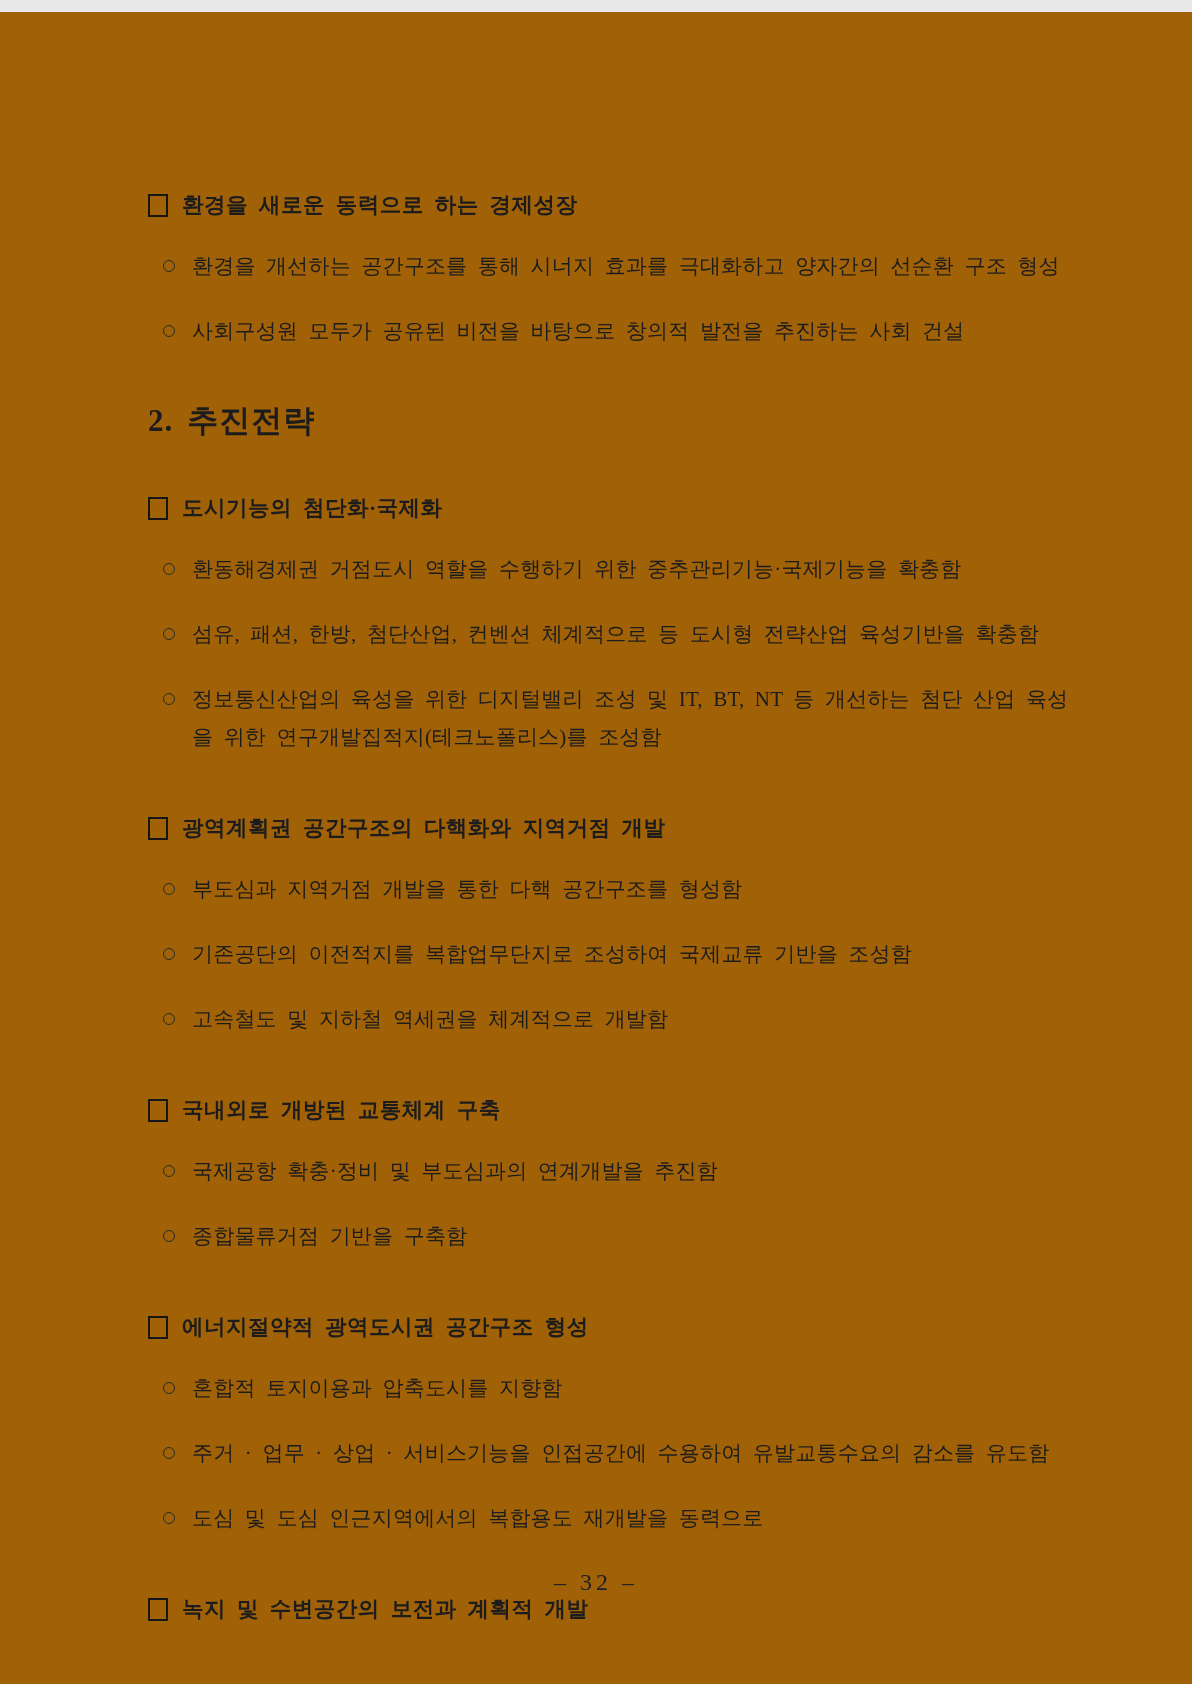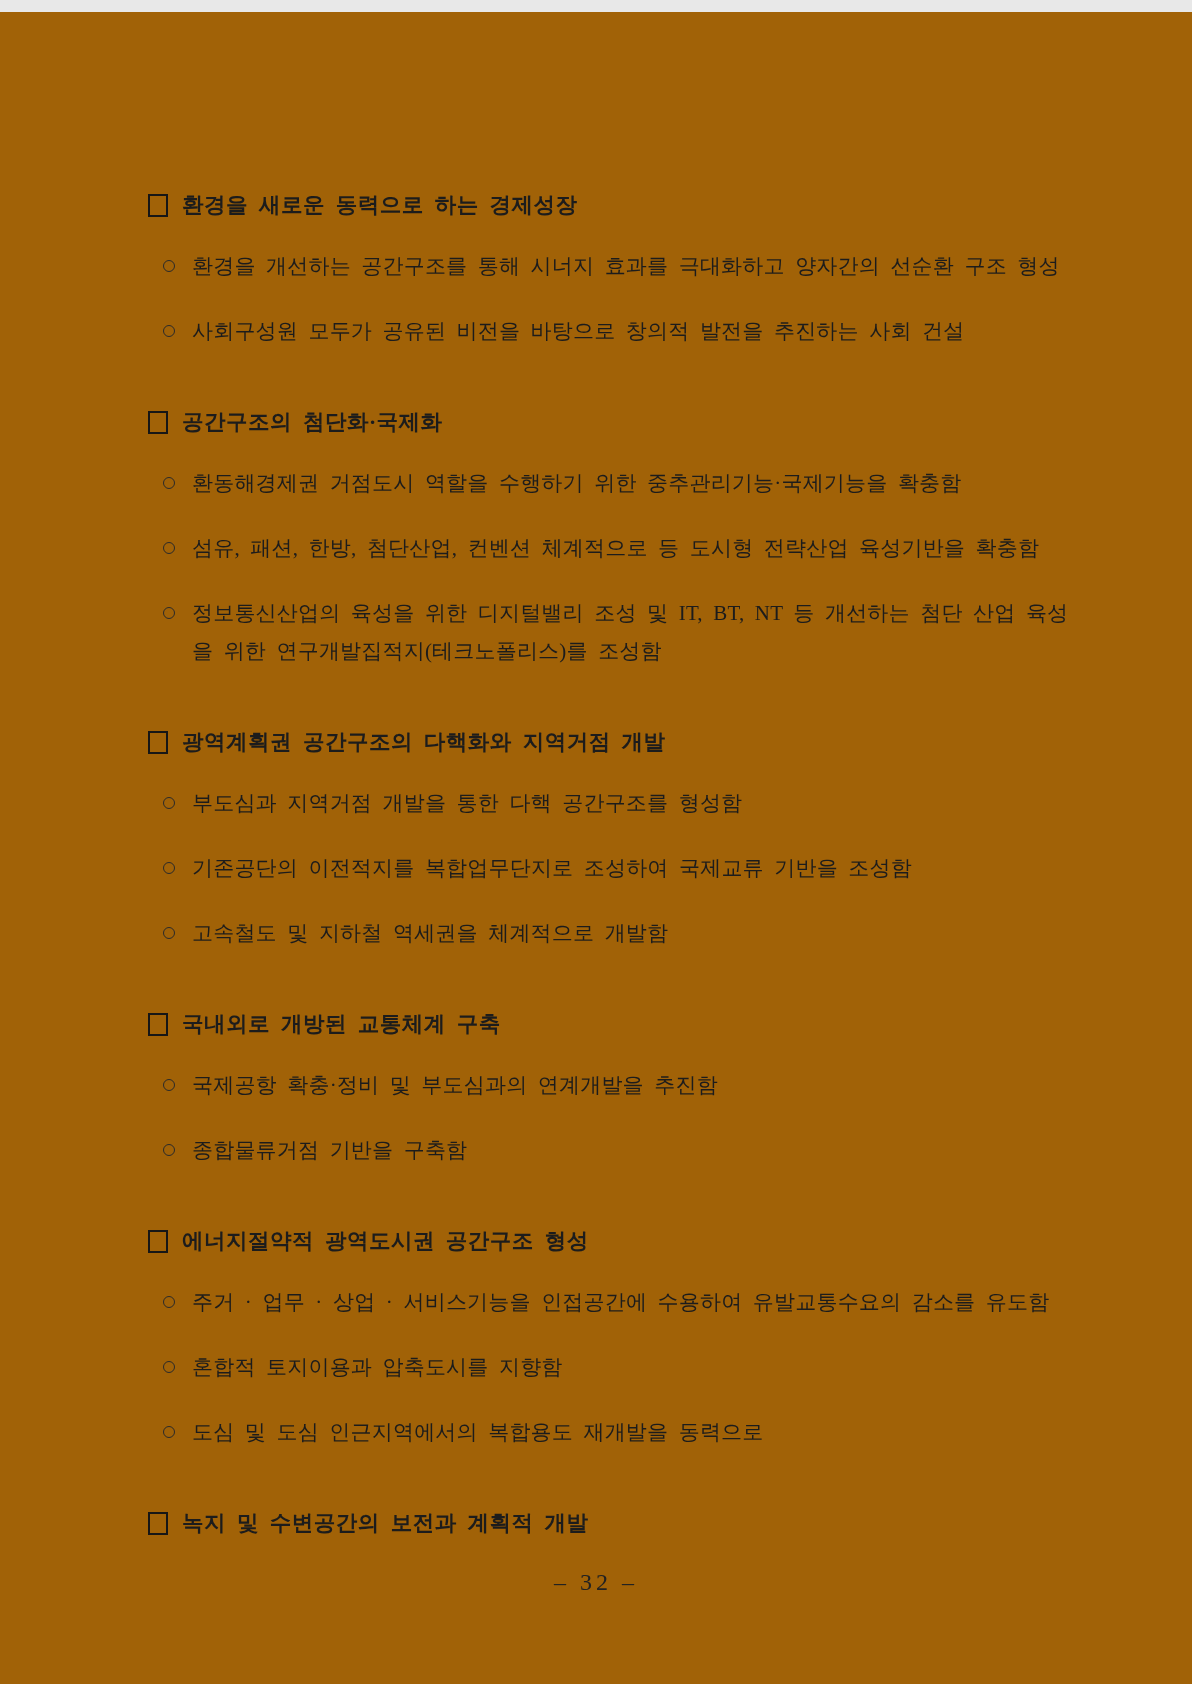--- a/index.html
+++ b/index.html
@@ -98,24 +98,27 @@
     </div>
     <div class="circle-item">
       <span class="ci"></span>
       <span class="txt">환경을 개선하는 공간구조를 통해 시너지 효과를 극대화하고 양자간의 선순환 구조 형성</span>
     </div>
     <div class="circle-item">
       <span class="ci"></span>
       <span class="txt">사회구성원 모두가 공유된 비전을 바탕으로 창의적 발전을 추진하는 사회 건설</span>
     </div>
 
+    <div class="section-title">
+      <span class="num">2.</span><span>추진전략</span>
+    </div>
 
     <div class="box-block">
       <span class="sq"></span>
-      <span class="txt">공간구조의 첨단화·국제화</span>
+      <span class="txt">도시기능의 첨단화·국제화</span>
     </div>
     <div class="circle-item">
       <span class="ci"></span>
       <span class="txt">환동해경제권 거점도시 역할을 수행하기 위한 중추관리기능·국제기능을 확충함</span>
     </div>
     <div class="circle-item">
       <span class="ci"></span>
       <span class="txt">섬유, 패션, 한방, 첨단산업, 컨벤션 체계적으로 등 도시형 전략산업 육성기반을 확충함</span>
     </div>
     <div class="circle-item">
@@ -152,25 +155,25 @@
       <span class="ci"></span>
       <span class="txt">종합물류거점 기반을 구축함</span>
     </div>
 
     <div class="box-block">
       <span class="sq"></span>
       <span class="txt">에너지절약적 광역도시권 공간구조 형성</span>
     </div>
     <div class="circle-item">
       <span class="ci"></span>
-      <span class="txt">주거 · 업무 · 상업 · 서비스기능을 인접공간에 수용하여 유발교통수요의 감소를 유도함</span>
+      <span class="txt">혼합적 토지이용과 압축도시를 지향함</span>
     </div>
     <div class="circle-item">
       <span class="ci"></span>
-      <span class="txt">혼합적 토지이용과 압축도시를 지향함</span>
+      <span class="txt">주거 · 업무 · 상업 · 서비스기능을 인접공간에 수용하여 유발교통수요의 감소를 유도함</span>
     </div>
     <div class="circle-item">
       <span class="ci"></span>
       <span class="txt">도심 및 도심 인근지역에서의 복합용도 재개발을 동력으로</span>
     </div>
 
     <div class="box-block">
       <span class="sq"></span>
       <span class="txt">녹지 및 수변공간의 보전과 계획적 개발</span>
     </div>

